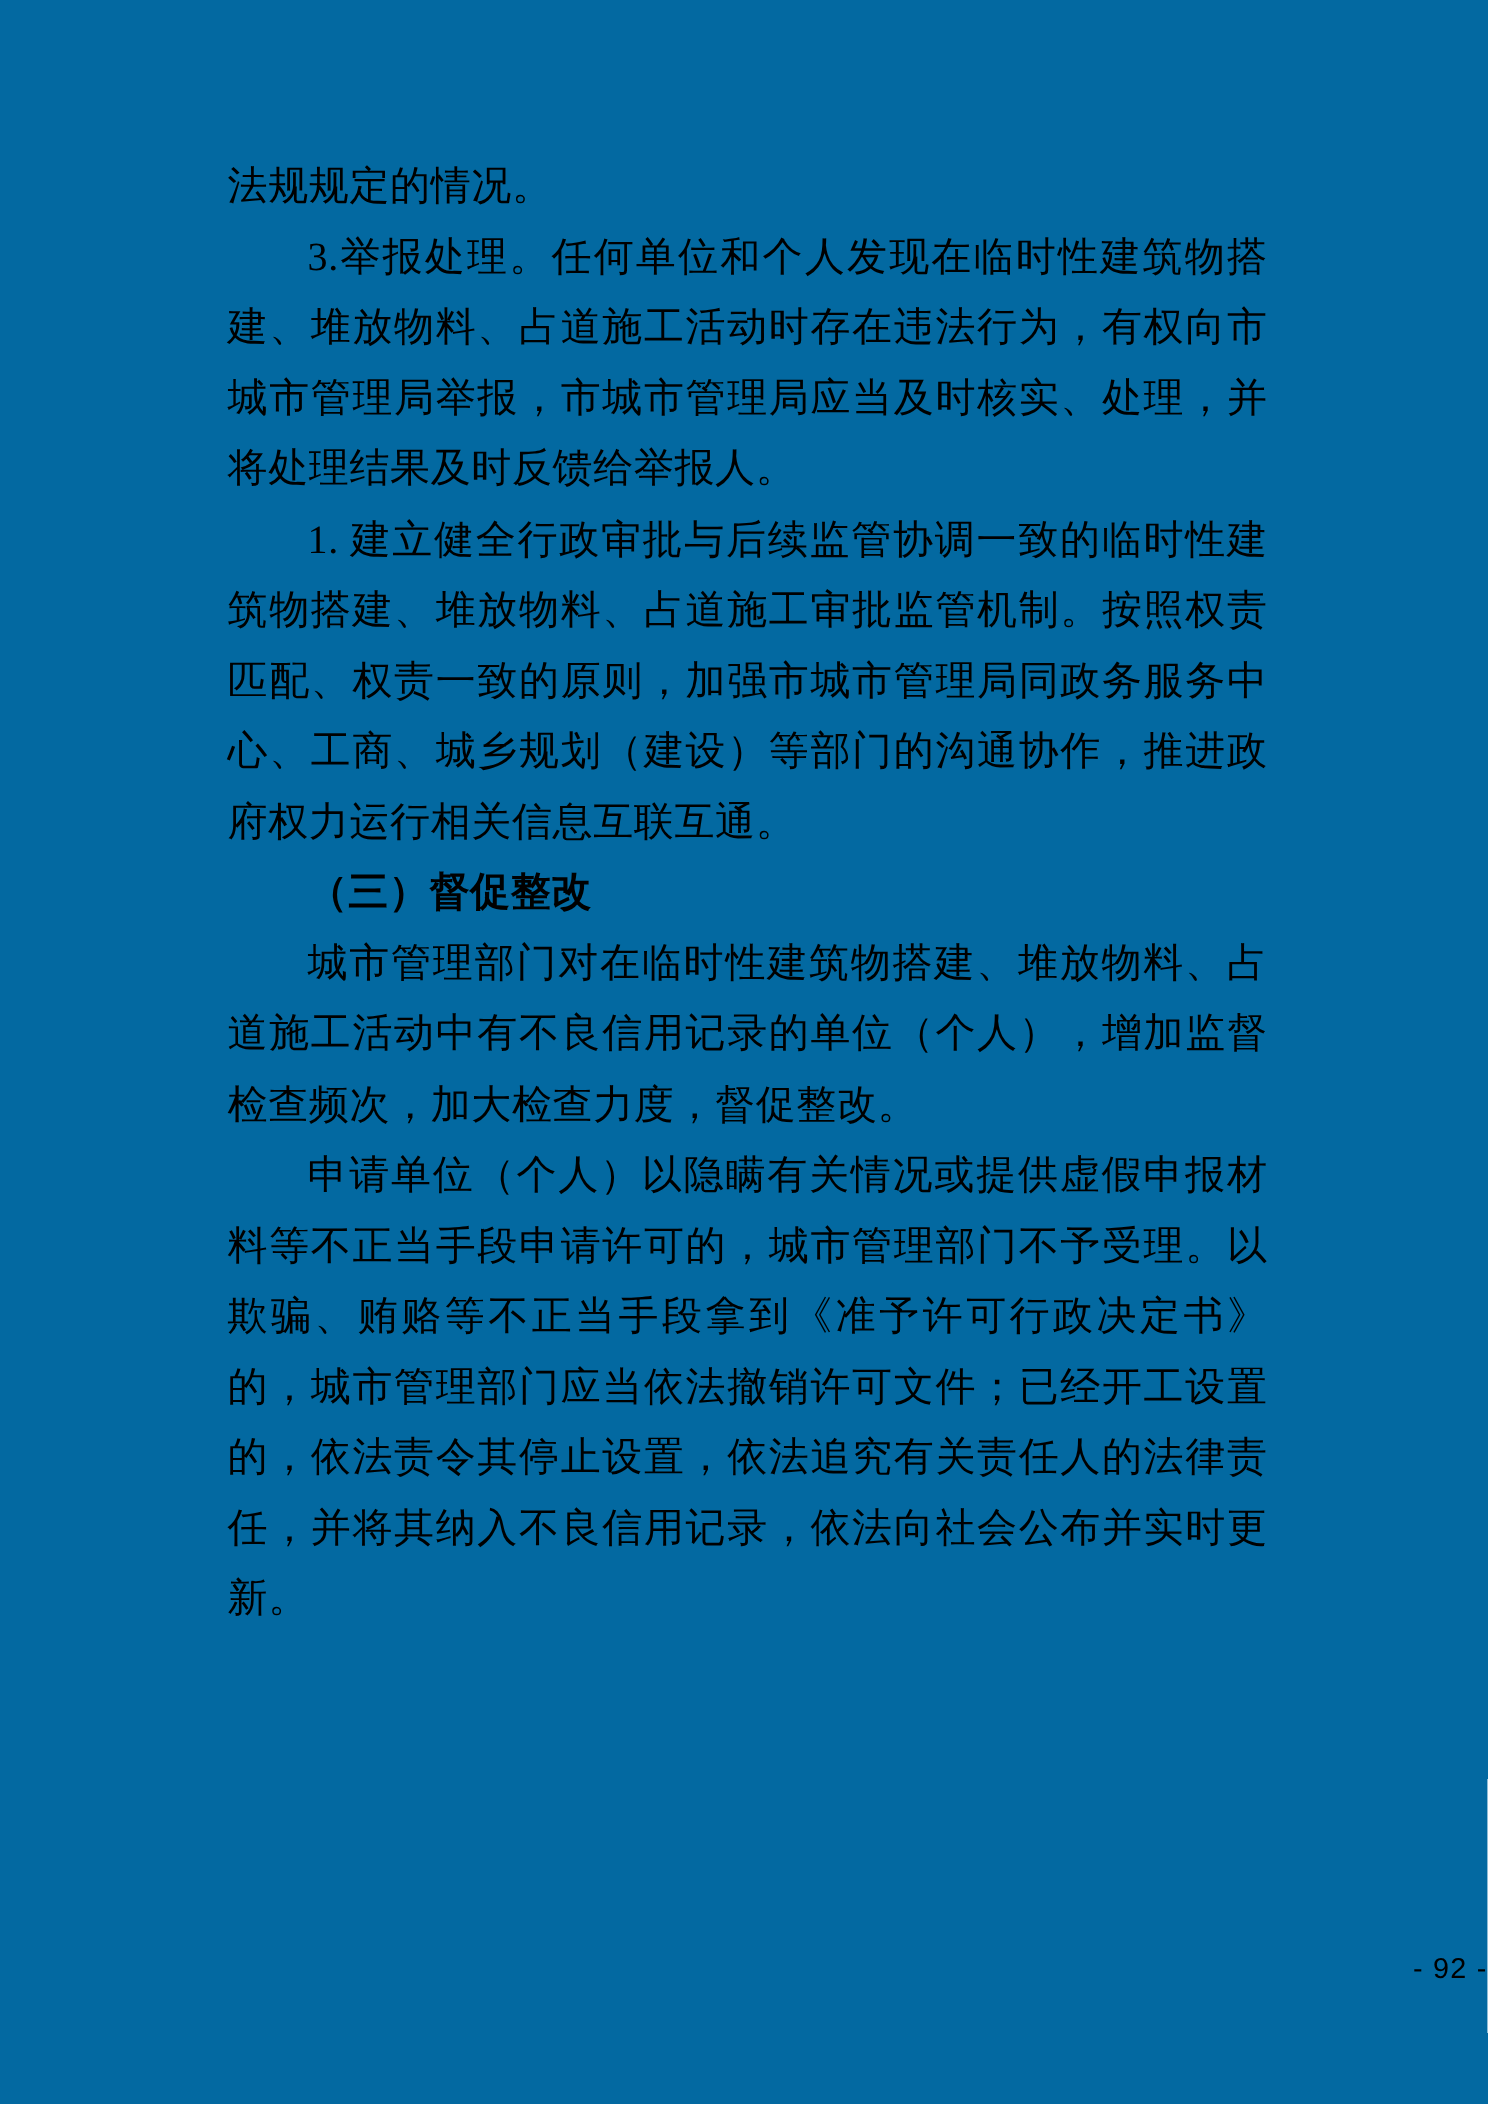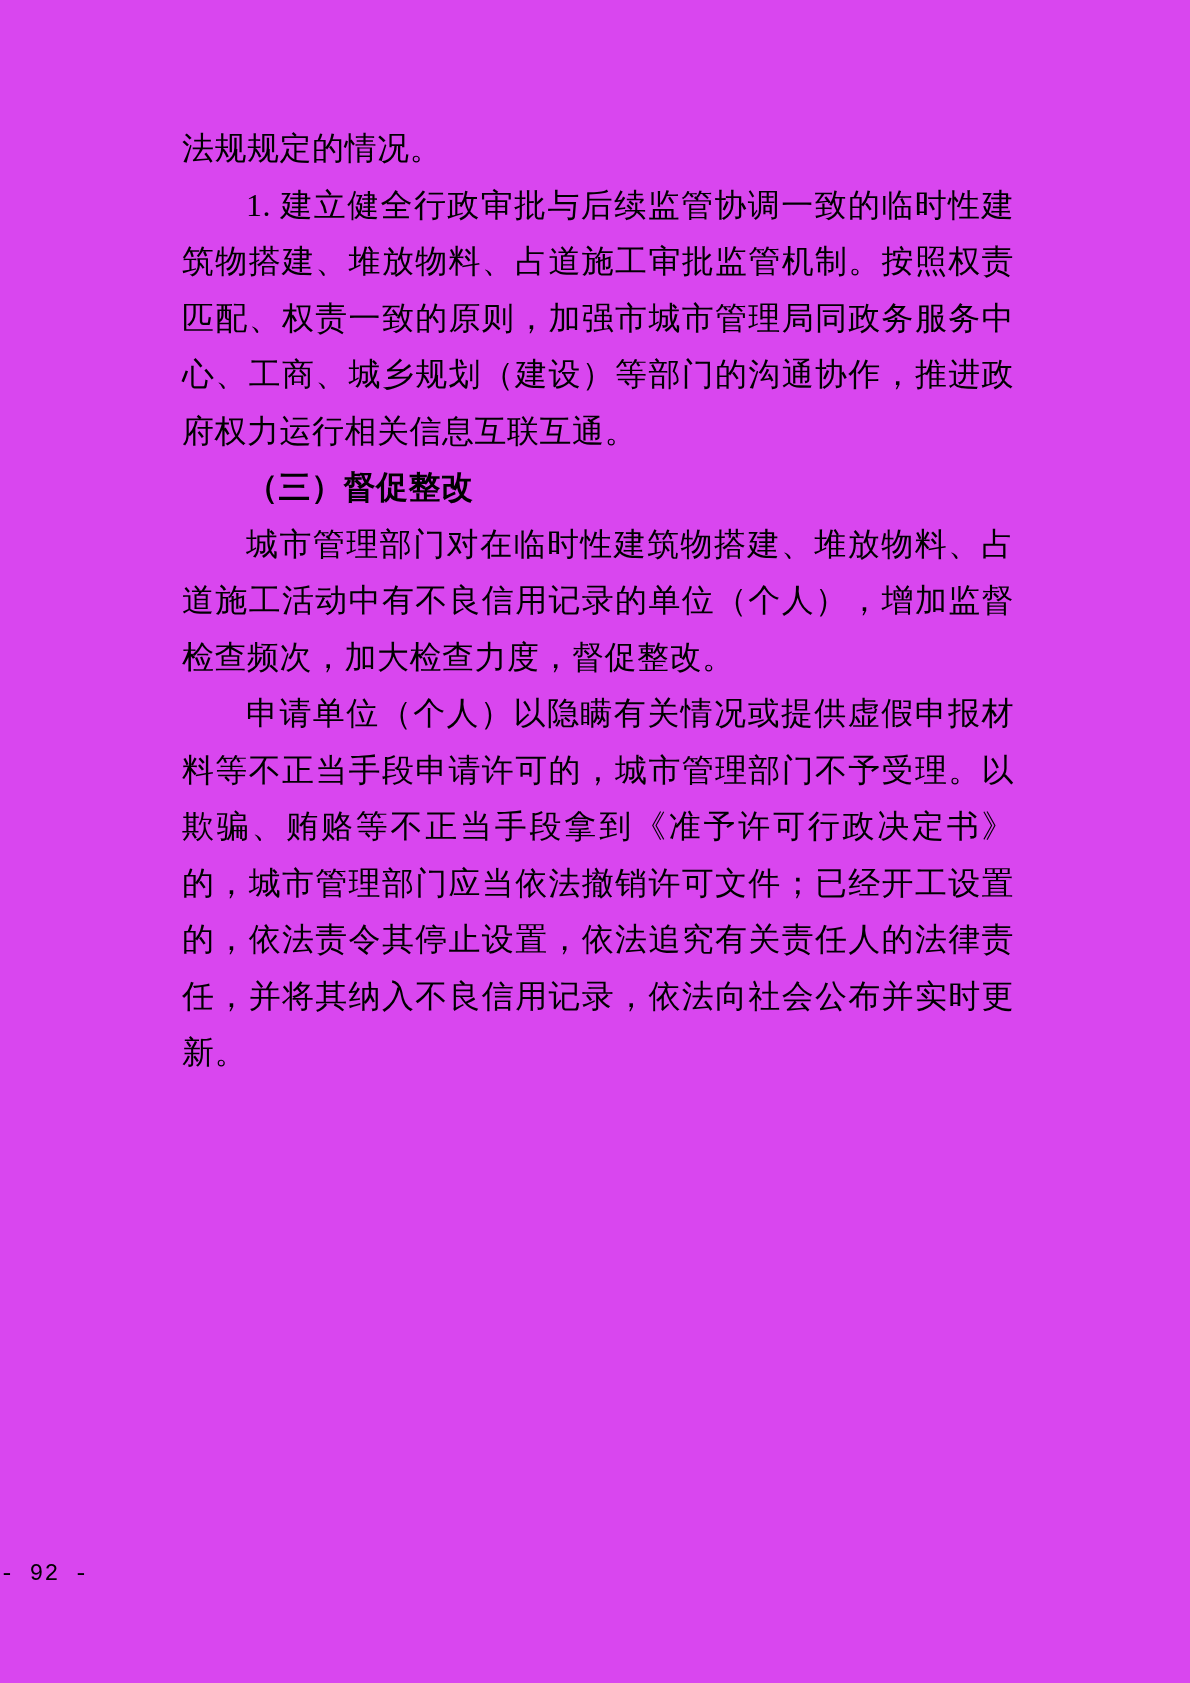--- a/index.html
+++ b/index.html
@@ -4,21 +4,21 @@
 <style>
   html, body {
     margin: 0;
     padding: 0;
     background: #ffffff;
   }
   .page {
     position: relative;
     width: 1190px;
     height: 1683px;
-    background: #d946ef;
+    background: #0369a1;
     overflow: hidden;
     font-family: "Liberation Serif", serif;
     color: #000000;
   }
   .doc-content {
     position: absolute;
     left: 182px;
     top: 120px;
     width: 832px;
   }
@@ -39,36 +39,37 @@
   .para.heading {
     font-family: "Liberation Sans", sans-serif;
     font-weight: 700;
     text-align: left;
   }
   .page-footer {
     position: absolute;
     left: 0;
     top: 1560px;
     width: 100%;
-    text-align: left;
+    text-align: right;
     font-size: 23px;
     line-height: 28px;
     letter-spacing: 1px;
-    font-family: Liberation Mono, monospace;
+    font-family: Liberation Sans, sans-serif;
     color: #000000;
   }
 </style>
 </head>
 <body>
 
 <div class="page">
 
   <div class="doc-content">
     <p class="para continuation">法规规定的情况。</p>
 
+    <p class="para indent">3.举报处理。任何单位和个人发现在临时性建筑物搭建、堆放物料、占道施工活动时存在违法行为，有权向市城市管理局举报，市城市管理局应当及时核实、处理，并将处理结果及时反馈给举报人。</p>
 
 
     <p class="para indent">1. 建立健全行政审批与后续监管协调一致的临时性建筑物搭建、堆放物料、占道施工审批监管机制。按照权责匹配、权责一致的原则，加强市城市管理局同政务服务中心、工商、城乡规划（建设）等部门的沟通协作，推进政府权力运行相关信息互联互通。</p>
 
 
     <p class="para indent heading">（三）督促整改</p>
 
     <p class="para indent">城市管理部门对在临时性建筑物搭建、堆放物料、占道施工活动中有不良信用记录的单位（个人），增加监督检查频次，加大检查力度，督促整改。</p>
 
     <p class="para indent">申请单位（个人）以隐瞒有关情况或提供虚假申报材料等不正当手段申请许可的，城市管理部门不予受理。以欺骗、贿赂等不正当手段拿到《准予许可行政决定书》的，城市管理部门应当依法撤销许可文件；已经开工设置的，依法责令其停止设置，依法追究有关责任人的法律责任，并将其纳入不良信用记录，依法向社会公布并实时更新。</p>

